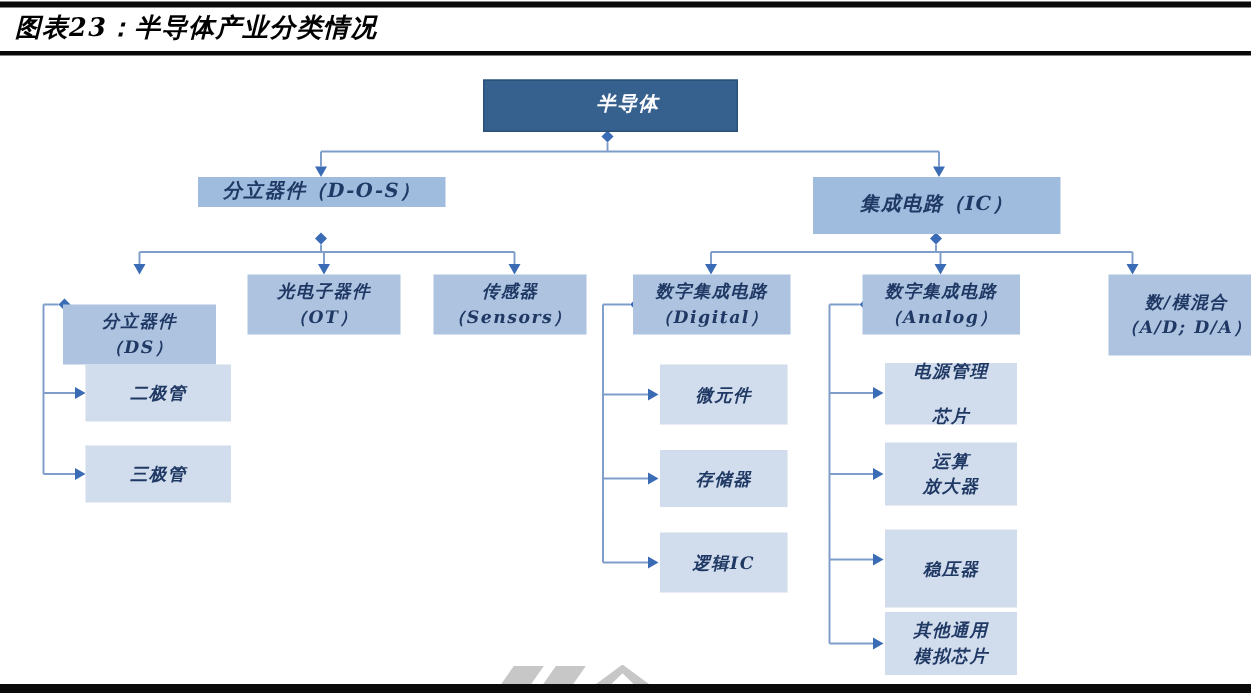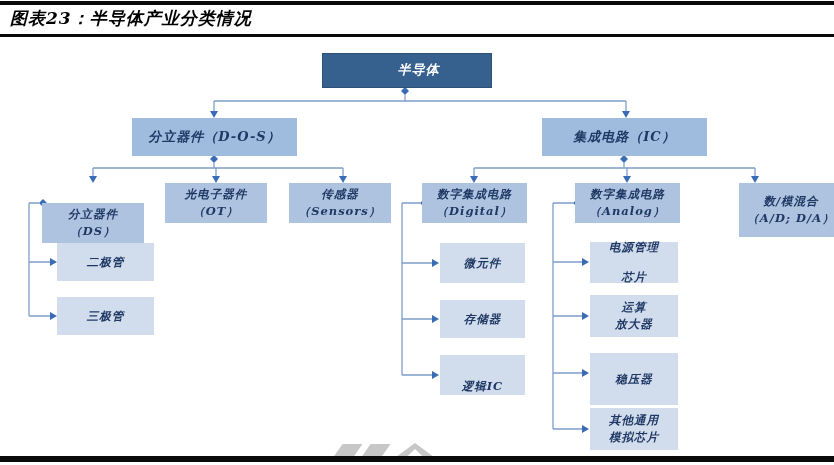--- a/index.html
+++ b/index.html
@@ -87,21 +87,21 @@
       <path d="M582,312 L582,320 L589,316 Z"></path>
       <path d="M582,369 L582,377 L589,373 Z"></path>
       <path d="M582,425 L582,433 L589,429 Z"></path>
     </g>
   </svg>
 
   <div class="box root" style="left:322px;top:53px;width:170px;height:35px;padding-left:23px;">
     <span>半导体</span>
   </div>
 
-  <div class="box l2" style="left:132px;top:118px;width:165px;height:38px;">
+  <div class="box l2" style="left:132px;top:118px;width:165px;height:20px;">
     <span>分立器件（D-O-S）</span>
   </div>
   <div class="box l2" style="left:542px;top:118px;width:165px;height:38px;">
     <span>集成电路（IC）</span>
   </div>
 
   <div class="box l3" style="left:42px;top:183px;width:102px;height:40px;margin-top:20px;">
     <span>分立器件</span>
     <span>（DS）</span>
   </div>
@@ -132,21 +132,21 @@
   <div class="box l4" style="left:57px;top:297px;width:97px;height:38px;">
     <span>三极管</span>
   </div>
 
   <div class="box l4" style="left:440px;top:243px;width:85px;height:40px;">
     <span>微元件</span>
   </div>
   <div class="box l4" style="left:440px;top:300px;width:85px;height:38px;">
     <span>存储器</span>
   </div>
-  <div class="box l4" style="left:440px;top:355px;width:85px;height:40px;justify-content:flex-end;">
+  <div class="box l4" style="left:440px;top:355px;width:85px;height:40px;">
     <span>逻辑IC</span>
   </div>
 
   <div class="box l4" style="left:590px;top:242px;width:88px;height:41px;gap:13px;">
     <span>电源管理</span>
     <span>芯片</span>
   </div>
   <div class="box l4" style="left:590px;top:295px;width:88px;height:42px;">
     <span>运算</span>
     <span>放大器</span>

